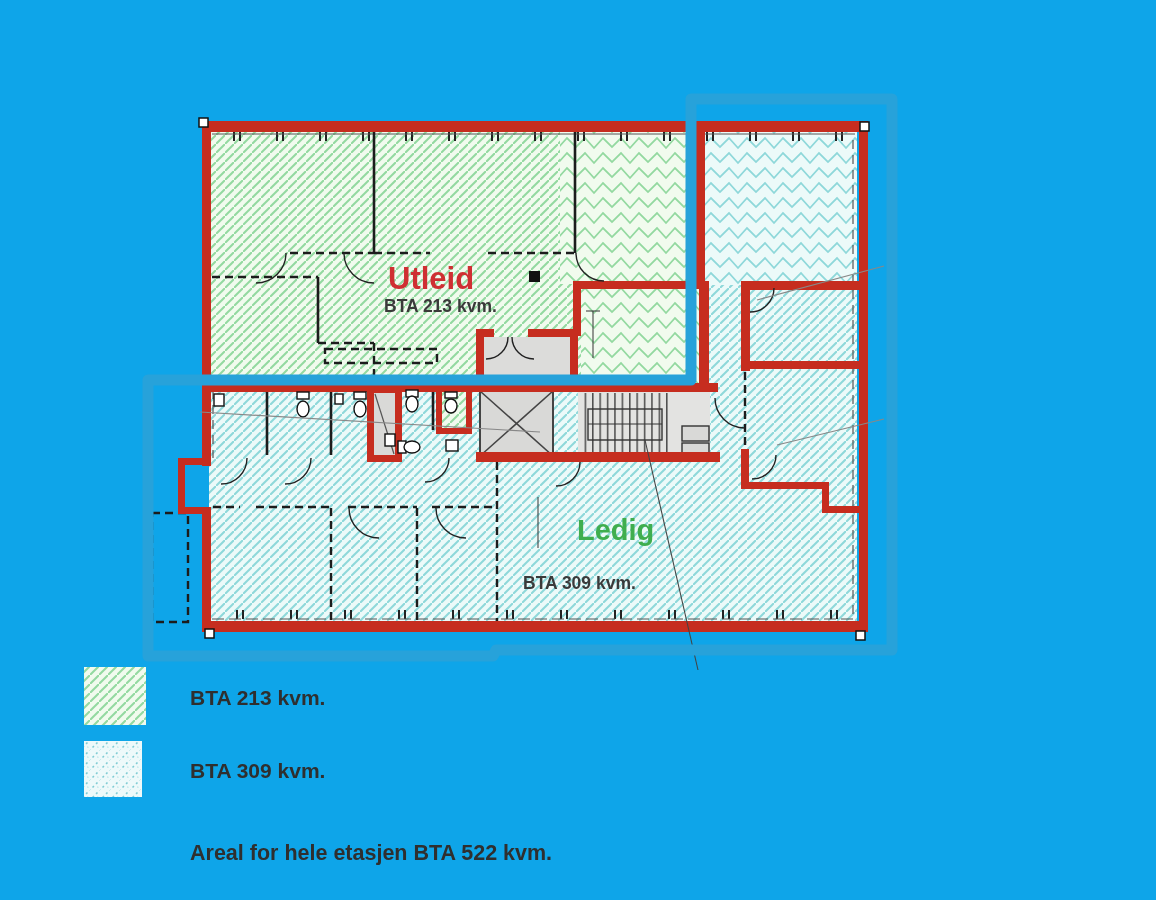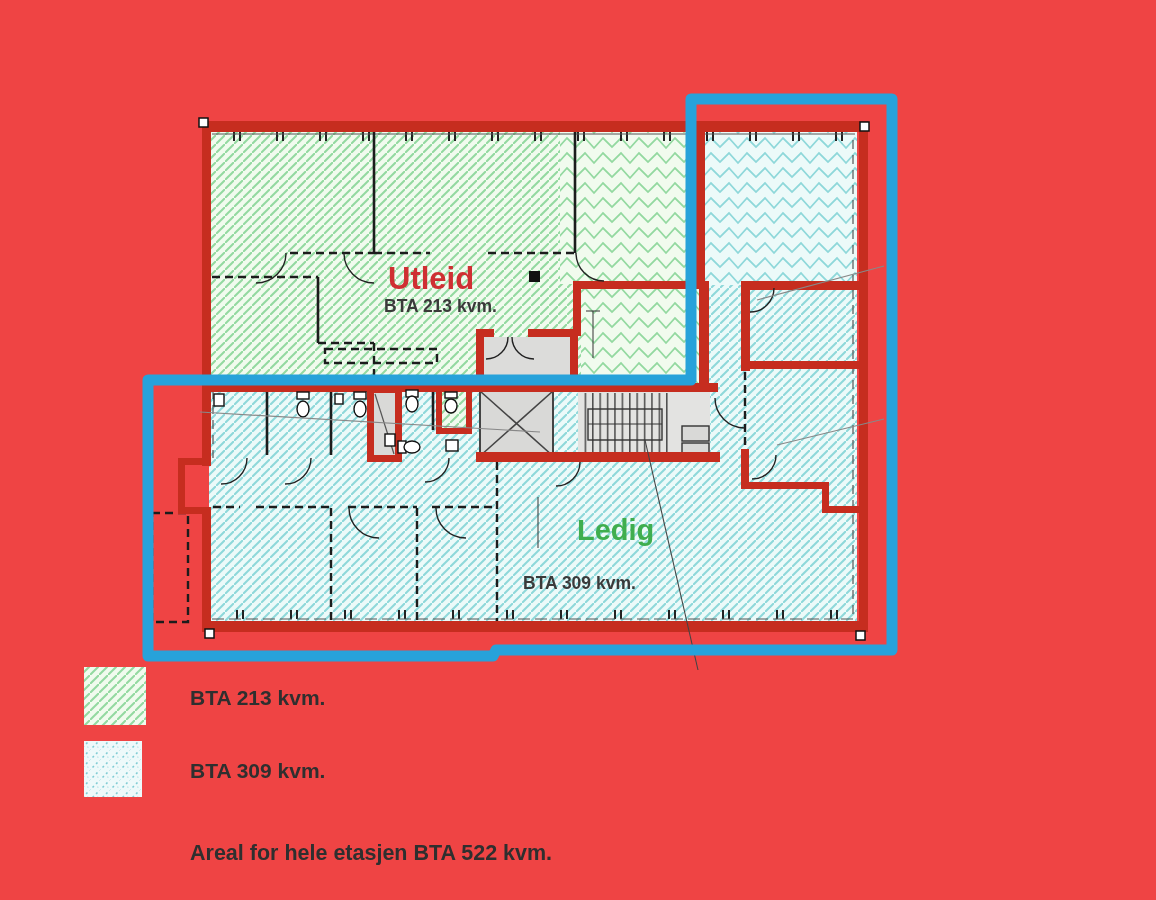--- a/index.html
+++ b/index.html
@@ -1,16 +1,16 @@
 <!DOCTYPE html>
 <html><head>
 <meta charset="utf-8">
 <style>
   html,body{margin:0;padding:0;background:#ffffff;}
-  .canvas{position:relative;width:1156px;height:900px;background:#ef4444;overflow:hidden;
+  .canvas{position:relative;width:1156px;height:900px;background:#0ea5e9;overflow:hidden;
           font-family:"Liberation Sans",sans-serif;}
   svg{position:absolute;left:0;top:0;}
   text{font-family:"Liberation Sans","DejaVu Sans",sans-serif;font-weight:700;}
 </style>
 </head>
 <body>
 
 <div class="canvas">
 <svg width="1156" height="900" viewBox="0 0 1156 900">
   <defs>

